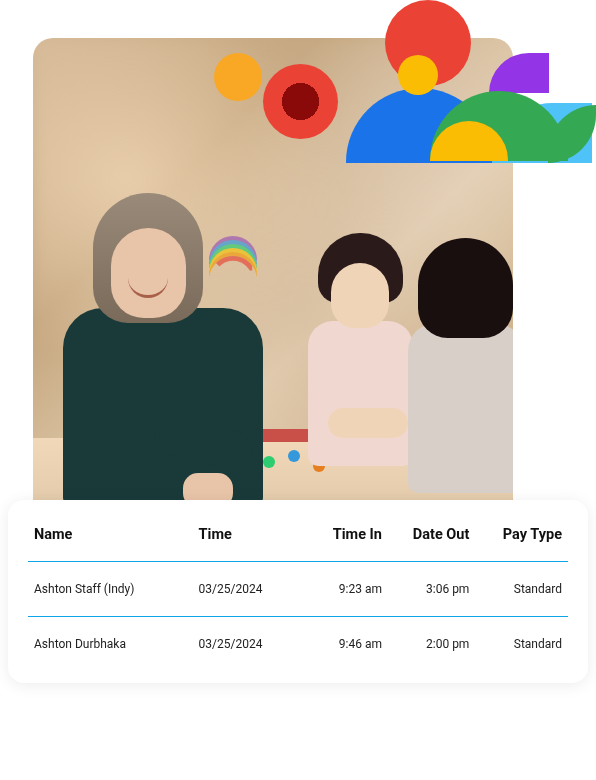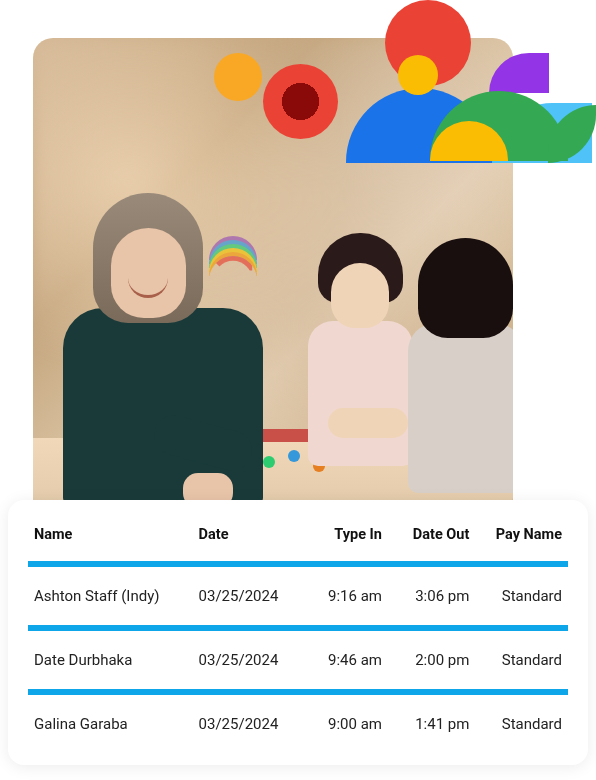--- a/index.html
+++ b/index.html
@@ -329,24 +329,24 @@
       font-weight: 700;
       color: #111;
       padding: 8px 6px 18px 6px;
     }
     .data-table th.col-timein,
     .data-table th.col-timeout,
     .data-table th.col-paytype {
       text-align: right;
     }
     .data-table td {
-      font-size: 15px;
+      font-size: 12px;
       color: #222;
       padding: 20px 6px;
-      border-top: 6px solid #0ea5e9;
+      border-top: 1px solid #0ea5e9;
       white-space: nowrap;
     }
     .data-table td.col-timein,
     .data-table td.col-timeout,
     .data-table td.col-paytype {
       text-align: right;
     }
     .col-name { width: 160px; }
     .col-date { width: 110px; }
     .col-timein { width: 80px; }
@@ -403,45 +403,38 @@
   <div class="deco deco-lightblue-half"></div>
   <div class="deco deco-green-arc"></div>
   <div class="deco deco-yellow-arc-inner"></div>
   <div class="deco deco-green-leaf"></div>
 
   <div class="table-card">
     <table class="data-table">
       <thead>
         <tr>
           <th class="col-name">Name</th>
-          <th class="col-date">Date</th>
-          <th class="col-timein">Type In</th>
+          <th class="col-date">Time</th>
+          <th class="col-timein">Time In</th>
           <th class="col-timeout">Date Out</th>
-          <th class="col-paytype">Pay Name</th>
+          <th class="col-paytype">Pay Type</th>
         </tr>
       </thead>
       <tbody>
         <tr>
           <td class="col-name">Ashton Staff (Indy)</td>
           <td class="col-date">03/25/2024</td>
-          <td class="col-timein">9:16 am</td>
+          <td class="col-timein">9:23 am</td>
           <td class="col-timeout">3:06 pm</td>
           <td class="col-paytype">Standard</td>
         </tr>
         <tr>
-          <td class="col-name">Date Durbhaka</td>
+          <td class="col-name">Ashton Durbhaka</td>
           <td class="col-date">03/25/2024</td>
           <td class="col-timein">9:46 am</td>
           <td class="col-timeout">2:00 pm</td>
           <td class="col-paytype">Standard</td>
         </tr>
-        <tr>
-          <td class="col-name">Galina Garaba</td>
-          <td class="col-date">03/25/2024</td>
-          <td class="col-timein">9:00 am</td>
-          <td class="col-timeout">1:41 pm</td>
-          <td class="col-paytype">Standard</td>
-        </tr>
       </tbody>
     </table>
   </div>
 
 </div>
 
 </body></html>

